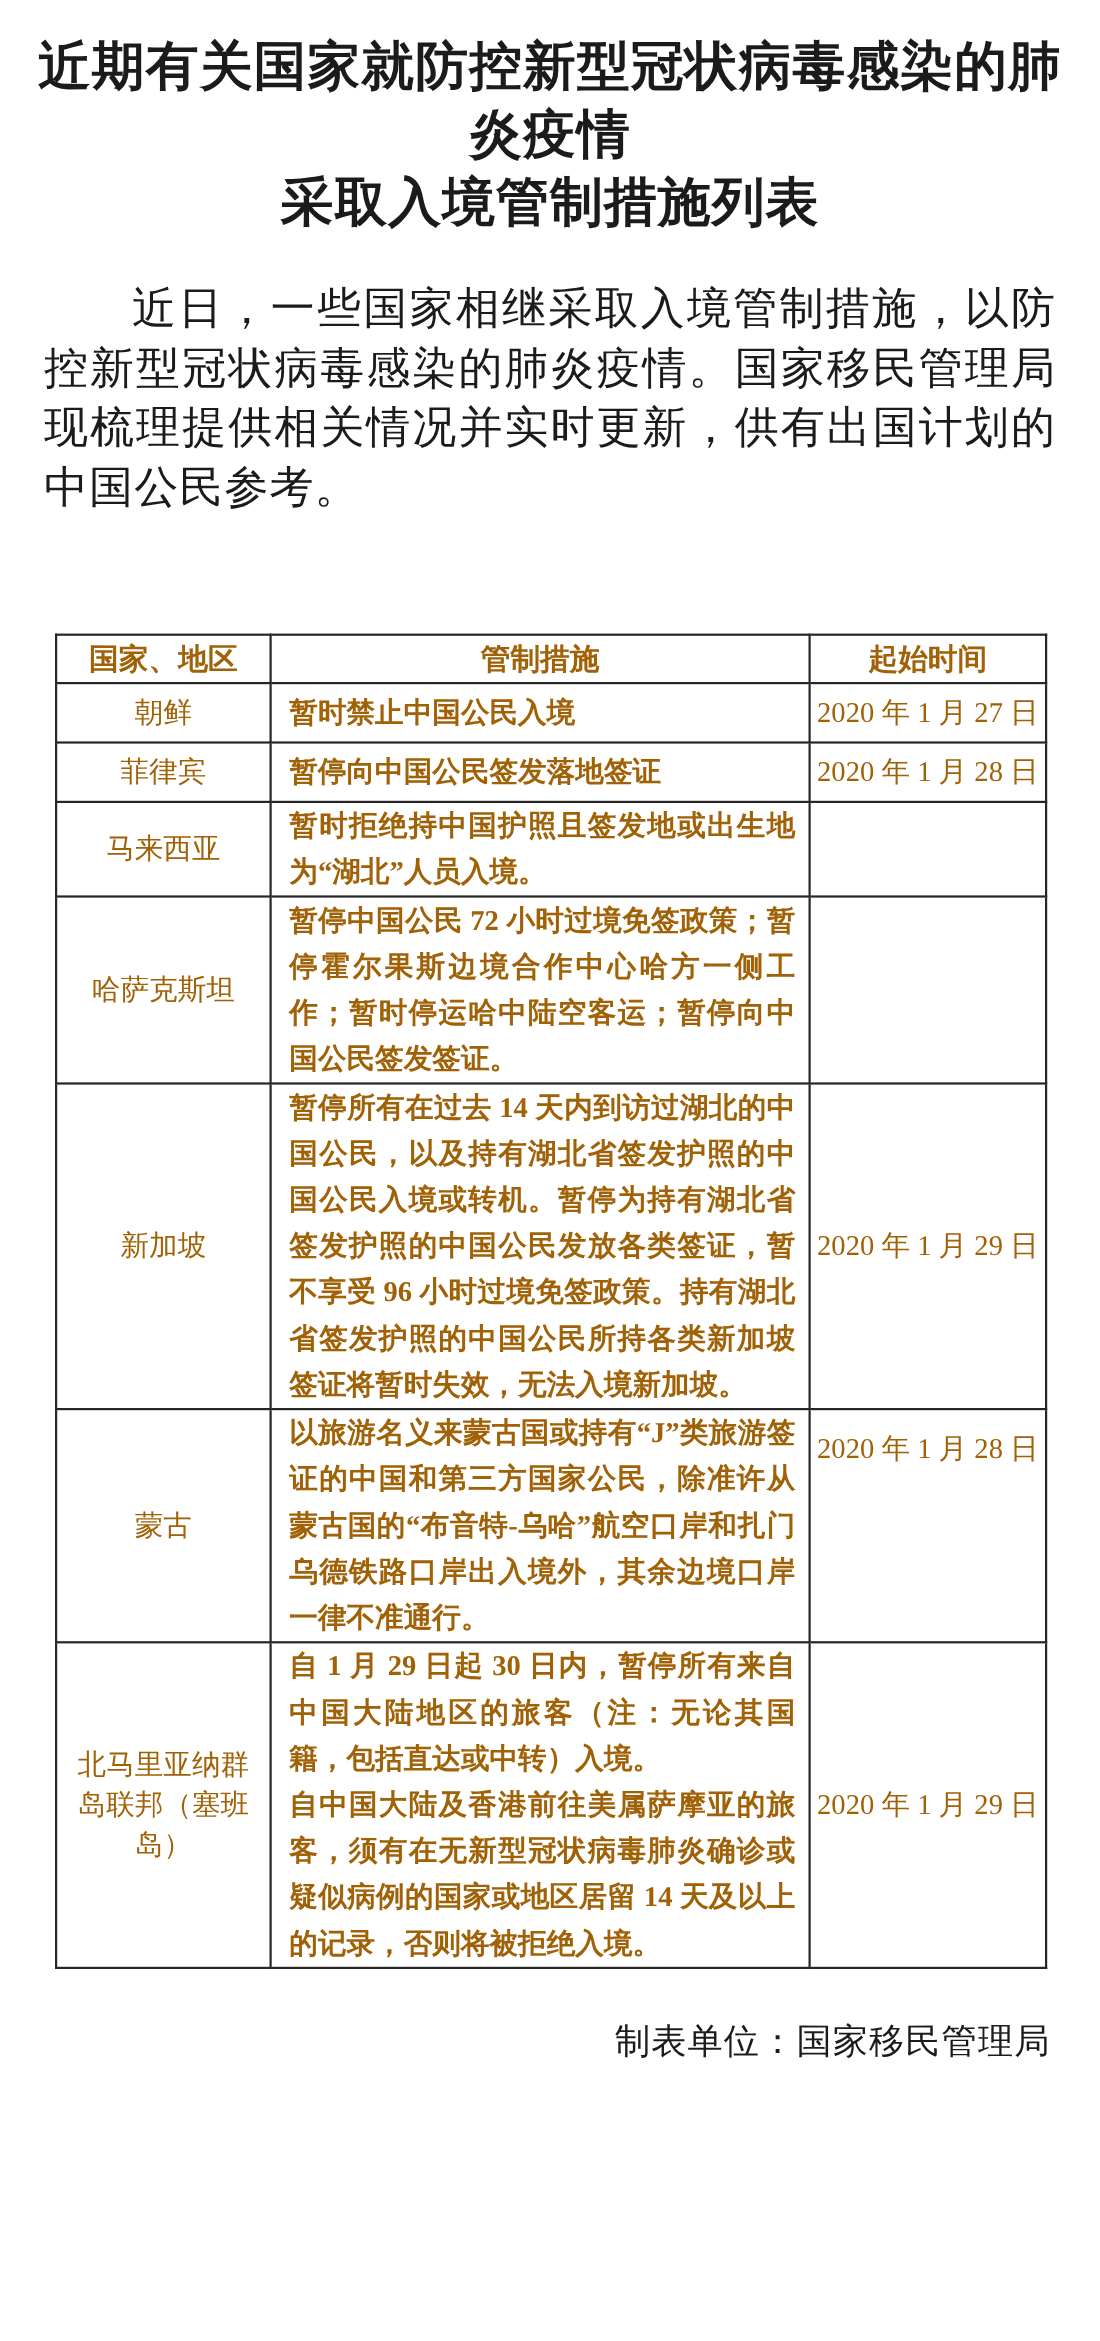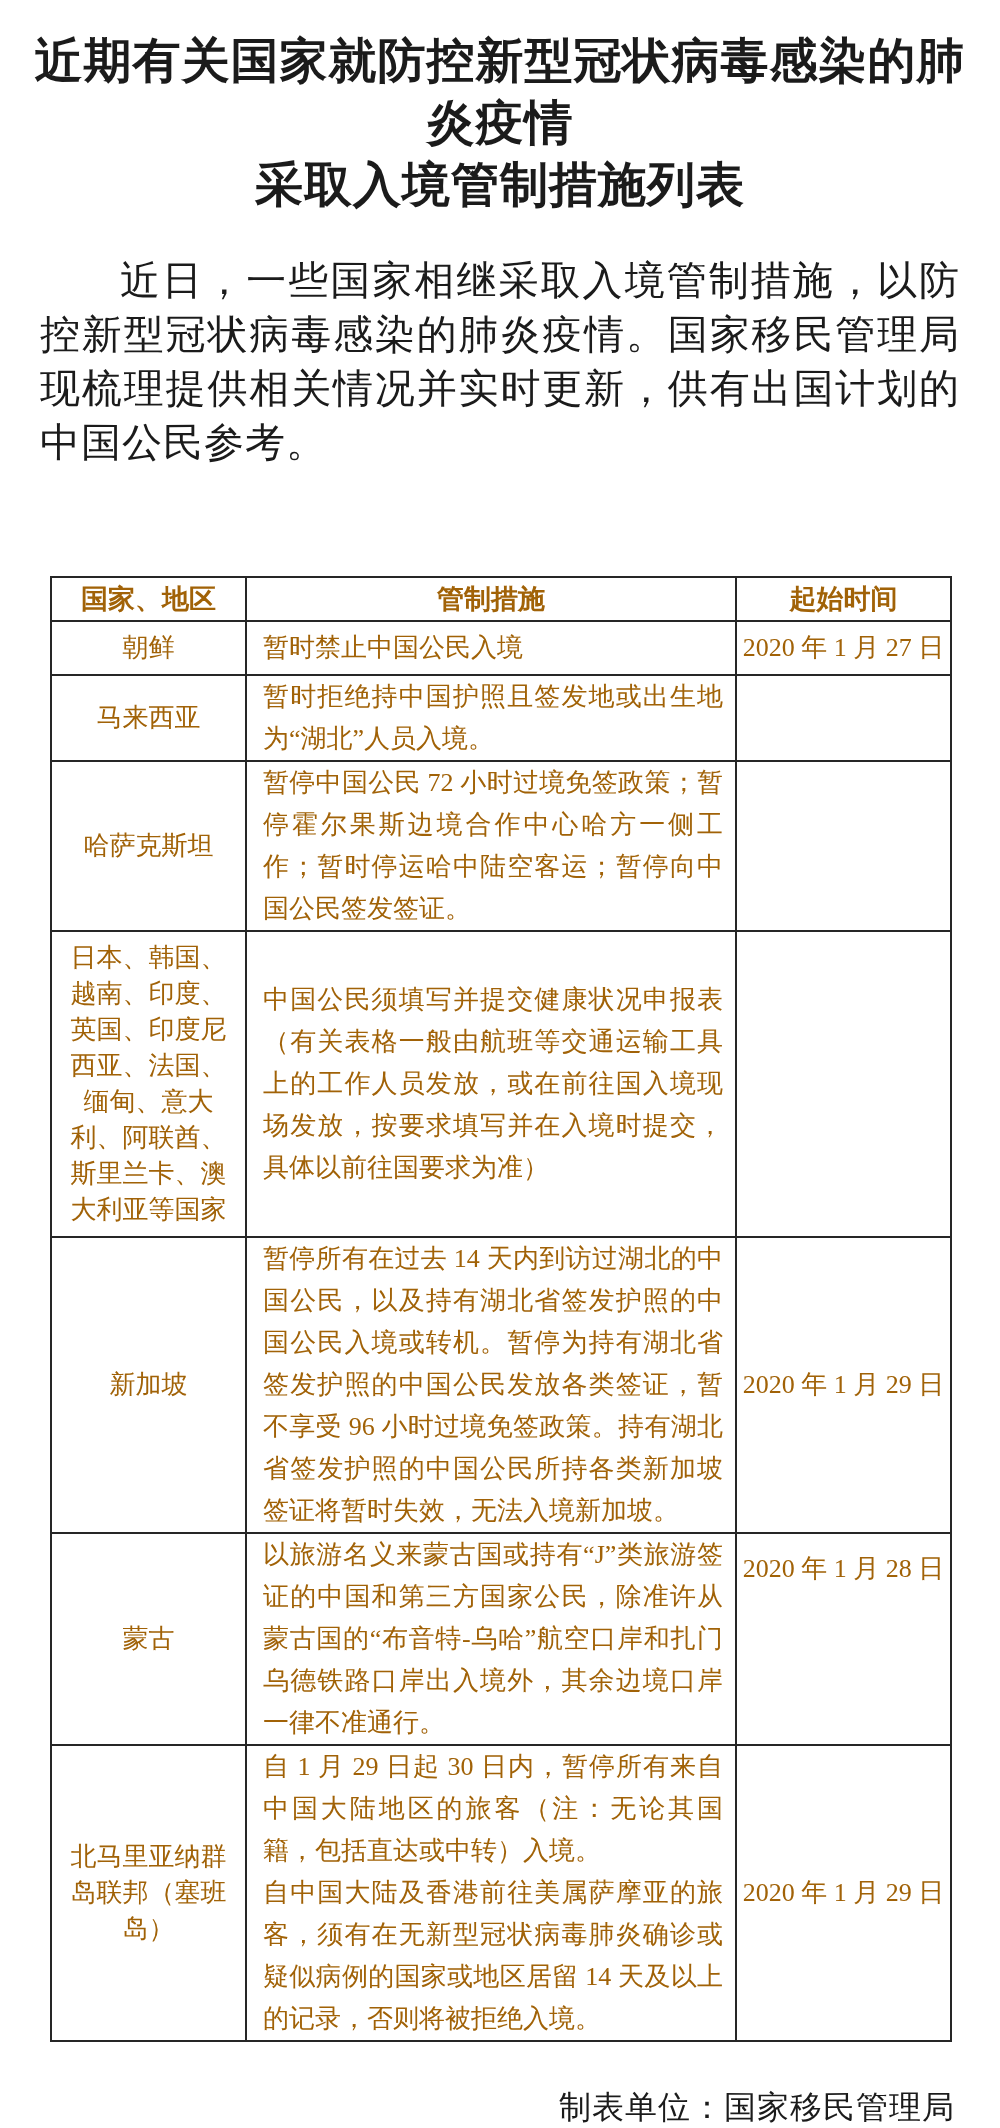--- a/index.html
+++ b/index.html
@@ -57,20 +57,21 @@
     padding: 0 4px;
   }
   .cell-country {
     text-align: center;
     line-height: 36px;
     padding: 8px 10px;
   }
   .cell-measures {
     text-align: justify;
     padding: 0 12px 0 16px;
+    font-weight: bold;
   }
   .cell-measures p {
     margin: 0;
     line-height: 42px;
   }
   .cell-date {
     text-align: center;
     line-height: 42px;
     padding: 0 4px;
     margin-top: 16px;
@@ -117,37 +118,37 @@
     </thead>
     <tbody id="table-body">
         <tr>
     <td class="cell-country">朝鲜</td>
     <td class="cell-measures">
             <p>暂时禁止中国公民入境</p>
           </td>
     <td class="cell-date">2020 年 1 月 27 日</td>
   </tr>
         <tr>
+    <td class="cell-country">菲律宾</td>
+    <td class="cell-measures">
+            <p>暂停向中国公民签发落地签证</p>
+          </td>
+    <td class="cell-date">2020 年 1 月 28 日</td>
+  </tr>
+        <tr>
     <td class="cell-country">马来西亚</td>
     <td class="cell-measures">
             <p>暂时拒绝持中国护照且签发地或出生地为“湖北”人员入境。</p>
           </td>
     <td class="cell-date"></td>
   </tr>
         <tr>
     <td class="cell-country">哈萨克斯坦</td>
     <td class="cell-measures">
             <p>暂停中国公民 72 小时过境免签政策；暂停霍尔果斯边境合作中心哈方一侧工作；暂时停运哈中陆空客运；暂停向中国公民签发签证。</p>
-          </td>
-    <td class="cell-date"></td>
-  </tr>
-        <tr>
-    <td class="cell-country">日本、韩国、越南、印度、英国、印度尼西亚、法国、缅甸、意大利、阿联酋、斯里兰卡、澳大利亚等国家</td>
-    <td class="cell-measures">
-            <p>中国公民须填写并提交健康状况申报表（有关表格一般由航班等交通运输工具上的工作人员发放，或在前往国入境现场发放，按要求填写并在入境时提交，具体以前往国要求为准）</p>
           </td>
     <td class="cell-date"></td>
   </tr>
         <tr>
     <td class="cell-country">新加坡</td>
     <td class="cell-measures">
             <p>暂停所有在过去 14 天内到访过湖北的中国公民，以及持有湖北省签发护照的中国公民入境或转机。暂停为持有湖北省签发护照的中国公民发放各类签证，暂不享受 96 小时过境免签政策。持有湖北省签发护照的中国公民所持各类新加坡签证将暂时失效，无法入境新加坡。</p>
           </td>
     <td class="cell-date">2020 年 1 月 29 日</td>
   </tr>

